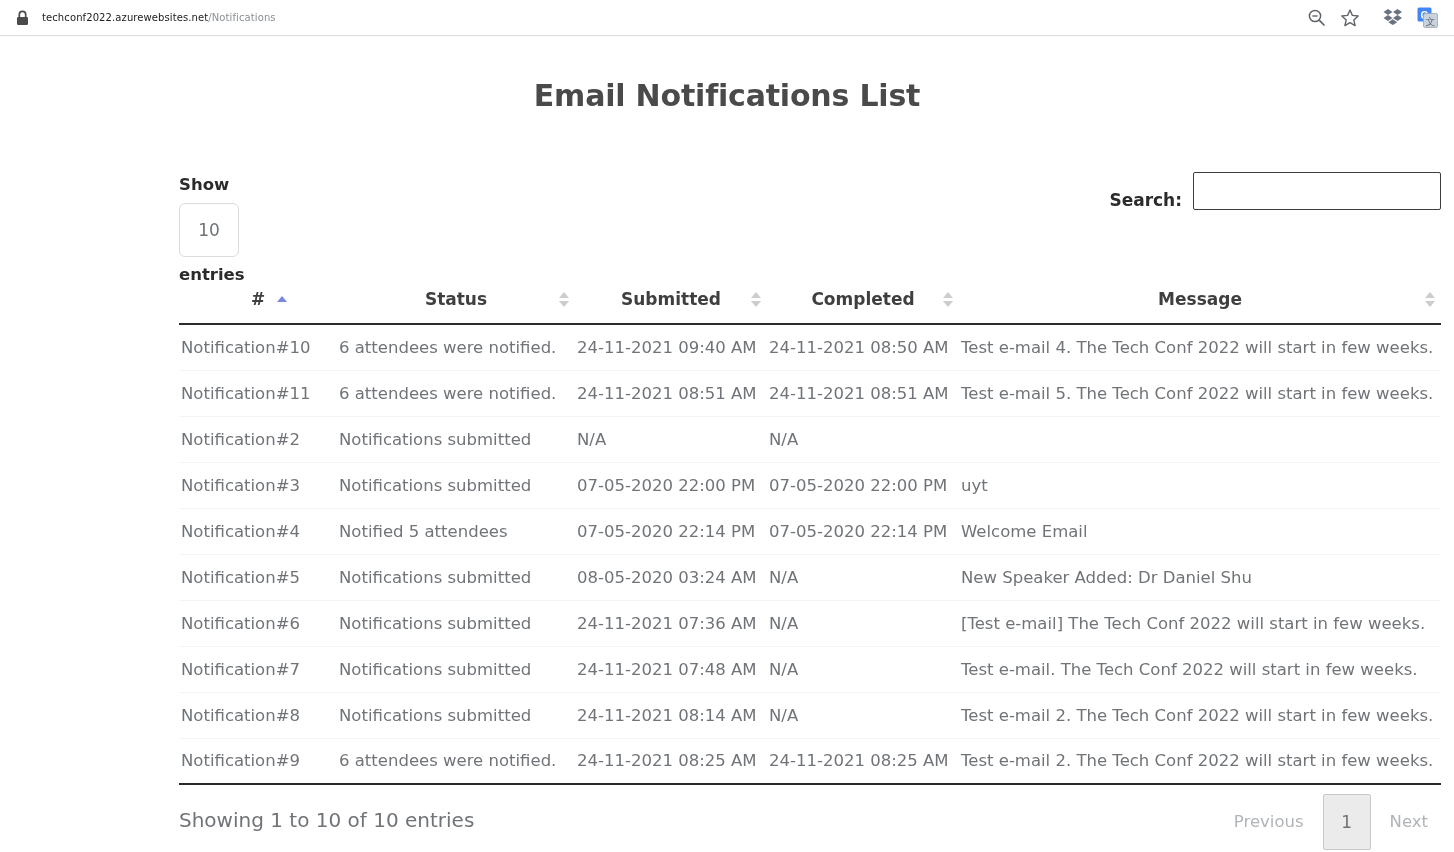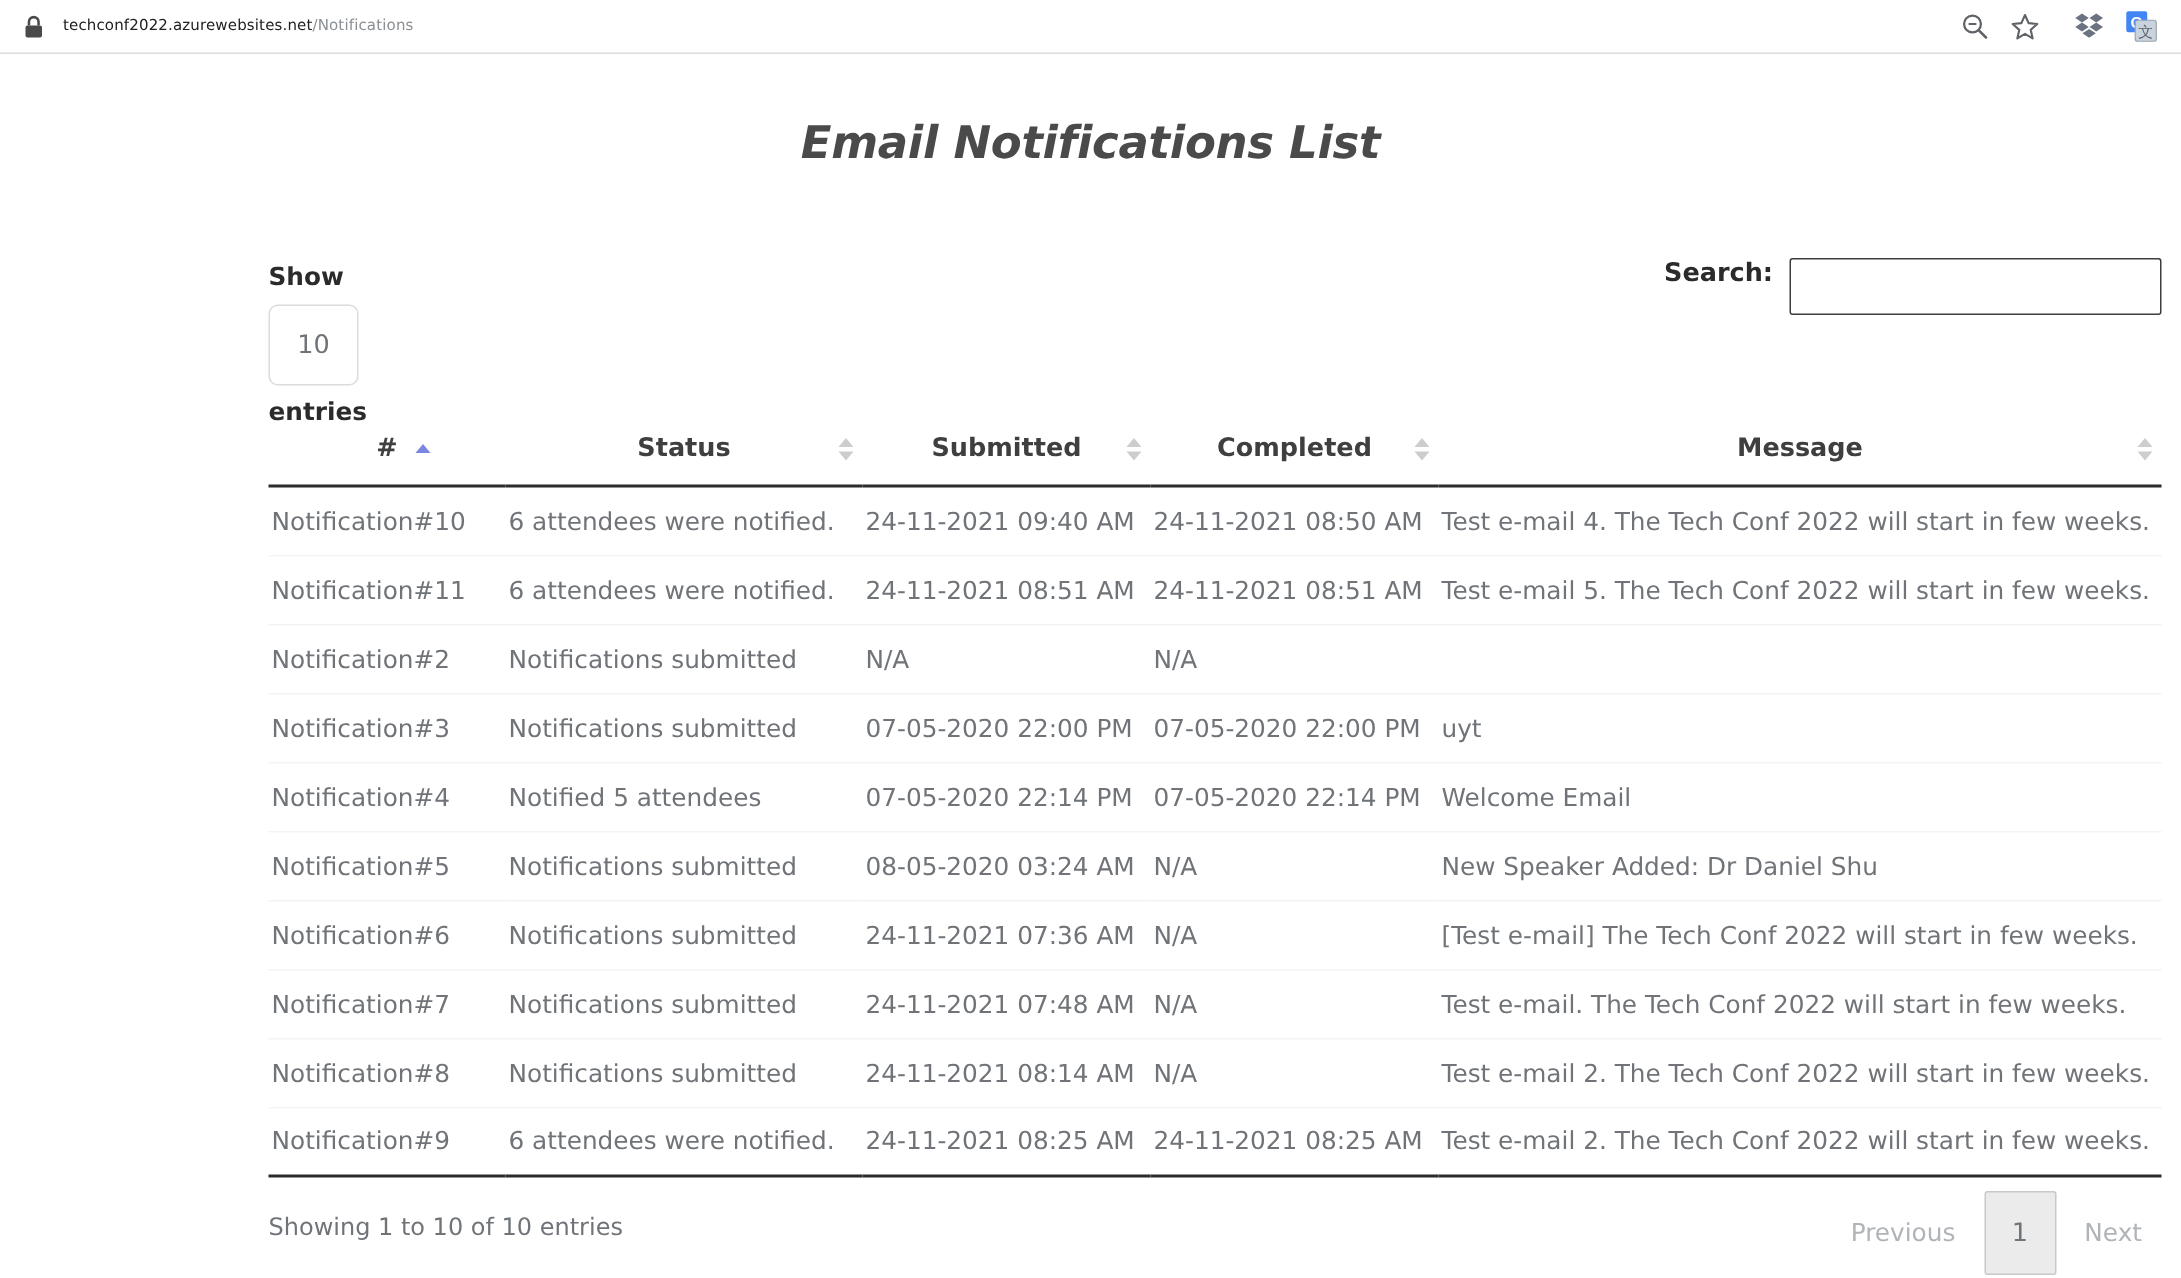--- a/index.html
+++ b/index.html
@@ -66,21 +66,20 @@
   }
   #page-title {
     text-align: center;
     font-size: 30px;
     font-weight: bold;
     color: #4a4a4a;
     margin: 0;
     padding-top: 42px;
     letter-spacing: -0.2px;
     font-family: "DejaVu Sans", sans-serif;
-    font-style: italic;
   }
 
   #table-wrap {
     position: absolute;
     left: 179px;
     right: 13px;
     top: 128px;
   }
 
   
@@ -111,21 +110,21 @@
     line-height: 52px;
     font-family: "DejaVu Sans", sans-serif;
     cursor: pointer;
   }
   #length-label-entries { display: block; margin-top: 10px; }
 
   #search-control {
     position: absolute;
     right: 0; top: 8px;
     display: flex;
-    align-items: flex-start;
+    align-items: flex-end;
   }
   #search-label {
     font-size: 17px;
     font-weight: bold;
     color: #2b2b2b;
     margin-right: 11px;
     font-family: "DejaVu Sans", sans-serif;
   }
   #search-input {
     width: 248px; height: 38px;
@@ -219,21 +218,21 @@
 
   
   #table-footer {
     position: relative;
     height: 70px;
     margin-top: 6px;
   }
   #table-info {
     position: absolute;
     left: 0; top: 17px;
-    font-size: 16px;
+    font-size: 20px;
     color: #707478;
     font-family: "DejaVu Sans", sans-serif;
   }
   #pagination {
     position: absolute;
     right: 0; top: 0;
     display: flex;
     align-items: center;
   }
   .page-btn {

